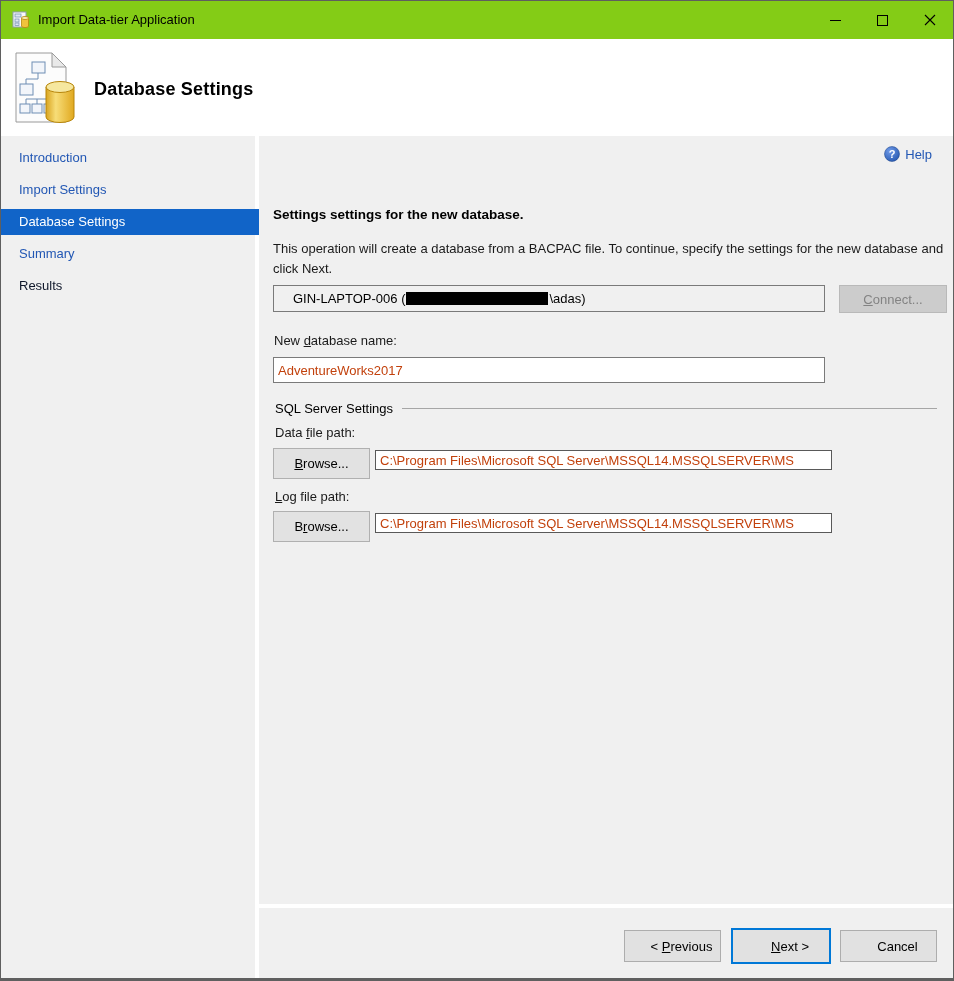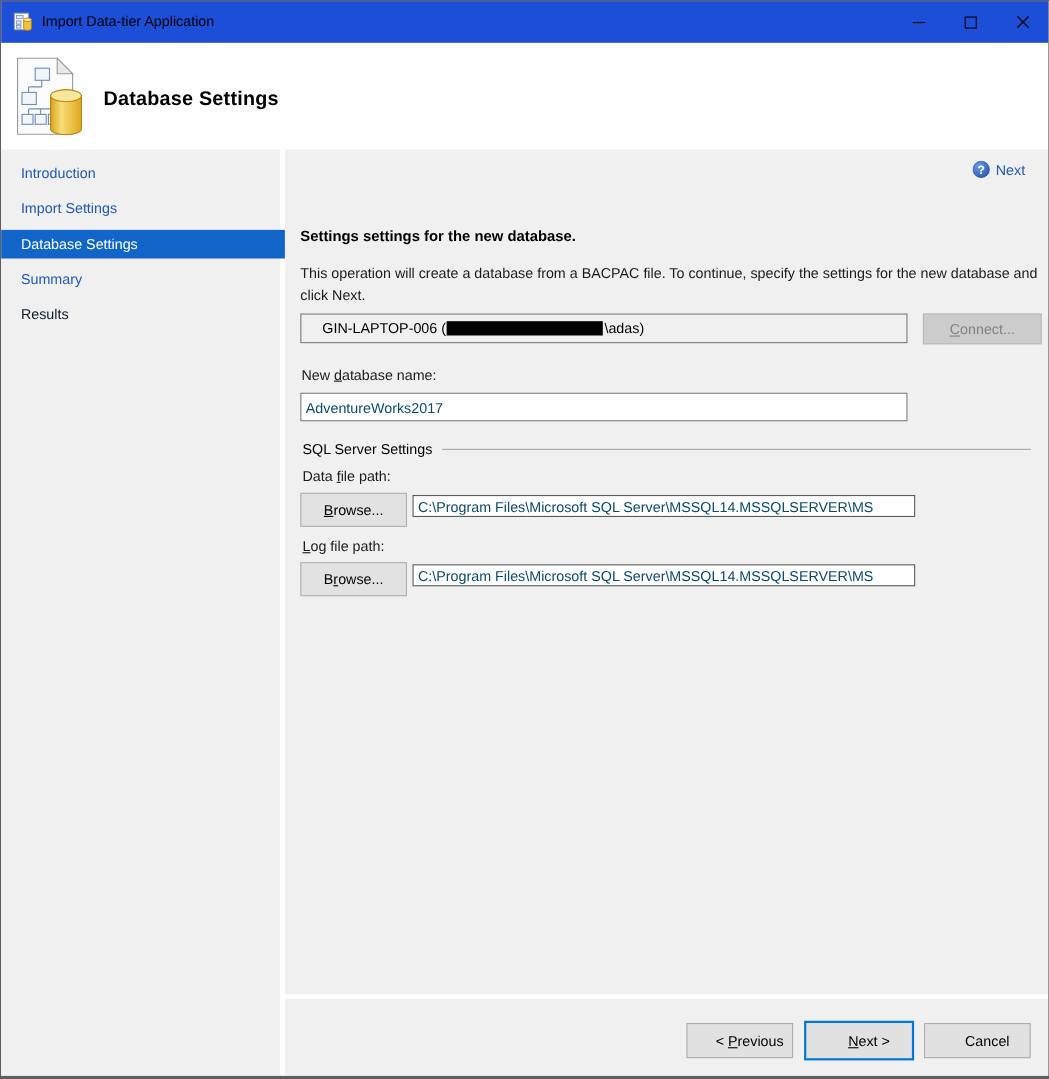--- a/index.html
+++ b/index.html
@@ -3,21 +3,21 @@
 <meta charset="utf-8">
 <style>
   html,body{margin:0;padding:0;background:#d8d8d8;}
   .window{
     position:relative;width:954px;height:981px;box-sizing:border-box;
     border:1px solid #5f5f5f;border-bottom-width:3px;background:#ffffff;
     font-family:"Liberation Sans","DejaVu Sans",sans-serif;font-size:13px;color:#000;
     overflow:hidden;
   }
   
-  .titlebar{position:absolute;top:0;left:0;right:0;height:38px;background:#1d4ed8;}
+  .titlebar{position:absolute;top:0;left:0;right:0;height:38px;background:#84cc16;}
   .app-icon{position:absolute;left:11px;top:10px;width:18px;height:18px;}
   .window-title{position:absolute;left:37px;top:0;line-height:38px;font-size:13px;color:#000;}
   .win-controls{position:absolute;top:0;right:0;height:38px;display:flex;}
   .win-btn{width:47px;height:38px;border:none;background:transparent;display:flex;align-items:center;justify-content:center;cursor:pointer;padding:0;}
   .min-glyph{width:11px;height:0;border-top:1px solid #000;display:block;}
   .max-glyph{width:9px;height:9px;border:1px solid #000;display:block;}
   
   .wizard-header{position:absolute;top:38px;left:0;right:0;height:97px;background:#fff;}
   .wizard-icon{position:absolute;left:10px;top:12px;}
   .page-title{position:absolute;left:93px;top:40px;font-size:18px;font-weight:bold;letter-spacing:.2px;}
@@ -37,21 +37,21 @@
   .server-display{
     position:absolute;left:14px;top:149px;width:552px;height:27px;box-sizing:border-box;
     border:1px solid #7a7a7a;background:#f0f0f0;line-height:25px;padding-left:19px;
     white-space:nowrap;overflow:hidden;
   }
   .redact{display:inline-block;width:142px;height:13px;background:#000;vertical-align:middle;margin:0 1px 2px 1px;}
   .btn{background:#e1e1e1;border:1px solid #adadad;font-family:inherit;font-size:13px;color:#000;cursor:pointer;}
   .connect-btn{position:absolute;left:580px;top:149px;width:108px;height:28px;background:#cccccc;border:1px solid #b9b9b9;color:#838383;font-family:inherit;font-size:13px;cursor:default;}
   .field-label{position:absolute;color:#1a1a1a;}
   .lbl-dbname{left:15px;top:197px;}
-  .text-input{position:absolute;box-sizing:border-box;border:1px solid #7a7a7a;background:#fff;font-family:inherit;font-size:13px;padding:0 4px;color:#0c4a6e;}
+  .text-input{position:absolute;box-sizing:border-box;border:1px solid #7a7a7a;background:#fff;font-family:inherit;font-size:13px;padding:0 4px;color:#c2410c;}
   .db-input{left:14px;top:221px;width:552px;height:26px;}
   .group-row{position:absolute;left:16px;right:16px;top:265px;display:flex;align-items:center;}
   .group-line{flex:1;border-top:1px solid #a6a6a6;margin-left:9px;}
   .lbl-datafile{left:16px;top:289px;}
   .browse-btn{position:absolute;width:97px;height:31px;background:#e2e2e2;border:1px solid #b0b0b0;font-family:inherit;font-size:13px;cursor:pointer;}
   .browse-data{left:14px;top:312px;}
   .path-input{border:1px solid #595959;width:457px;height:20px;}
   .data-path{left:116px;top:314px;}
   .lbl-logfile{left:16px;top:353px;}
   .browse-log{left:14px;top:375px;}
@@ -132,21 +132,21 @@
       <svg width="16" height="16" viewBox="0 0 16 16">
         <defs>
           <radialGradient id="helpblue" cx="0.35" cy="0.3" r="0.9">
             <stop offset="0" stop-color="#6f9ae8"></stop>
             <stop offset="1" stop-color="#1c4fa8"></stop>
           </radialGradient>
         </defs>
         <circle cx="8" cy="8" r="7.5" fill="url(#helpblue)" stroke="#163f86" stroke-width="0.5"></circle>
         <text x="8" y="12" text-anchor="middle" font-size="11" font-weight="bold" fill="#fff">?</text>
       </svg>
-      <span>Next</span>
+      <span>Help</span>
     </div>
 
     <div class="heading">Settings settings for the new database.</div>
     <div class="desc">This operation will create a database from a BACPAC file. To continue, specify the settings for the new database and click Next.</div>
 
     <div class="server-display"><span>GIN-LAPTOP-006 (</span><span class="redact"></span><span>\adas)</span></div>
     <button class="connect-btn" aria-disabled="true"><span></span><span class="ak">C</span><span>onnect...</span></button>
 
     <div class="field-label lbl-dbname"><span>New </span><span class="ak">d</span><span>atabase name:</span></div>
     <input class="text-input db-input" type="text" value="AdventureWorks2017" style="">

